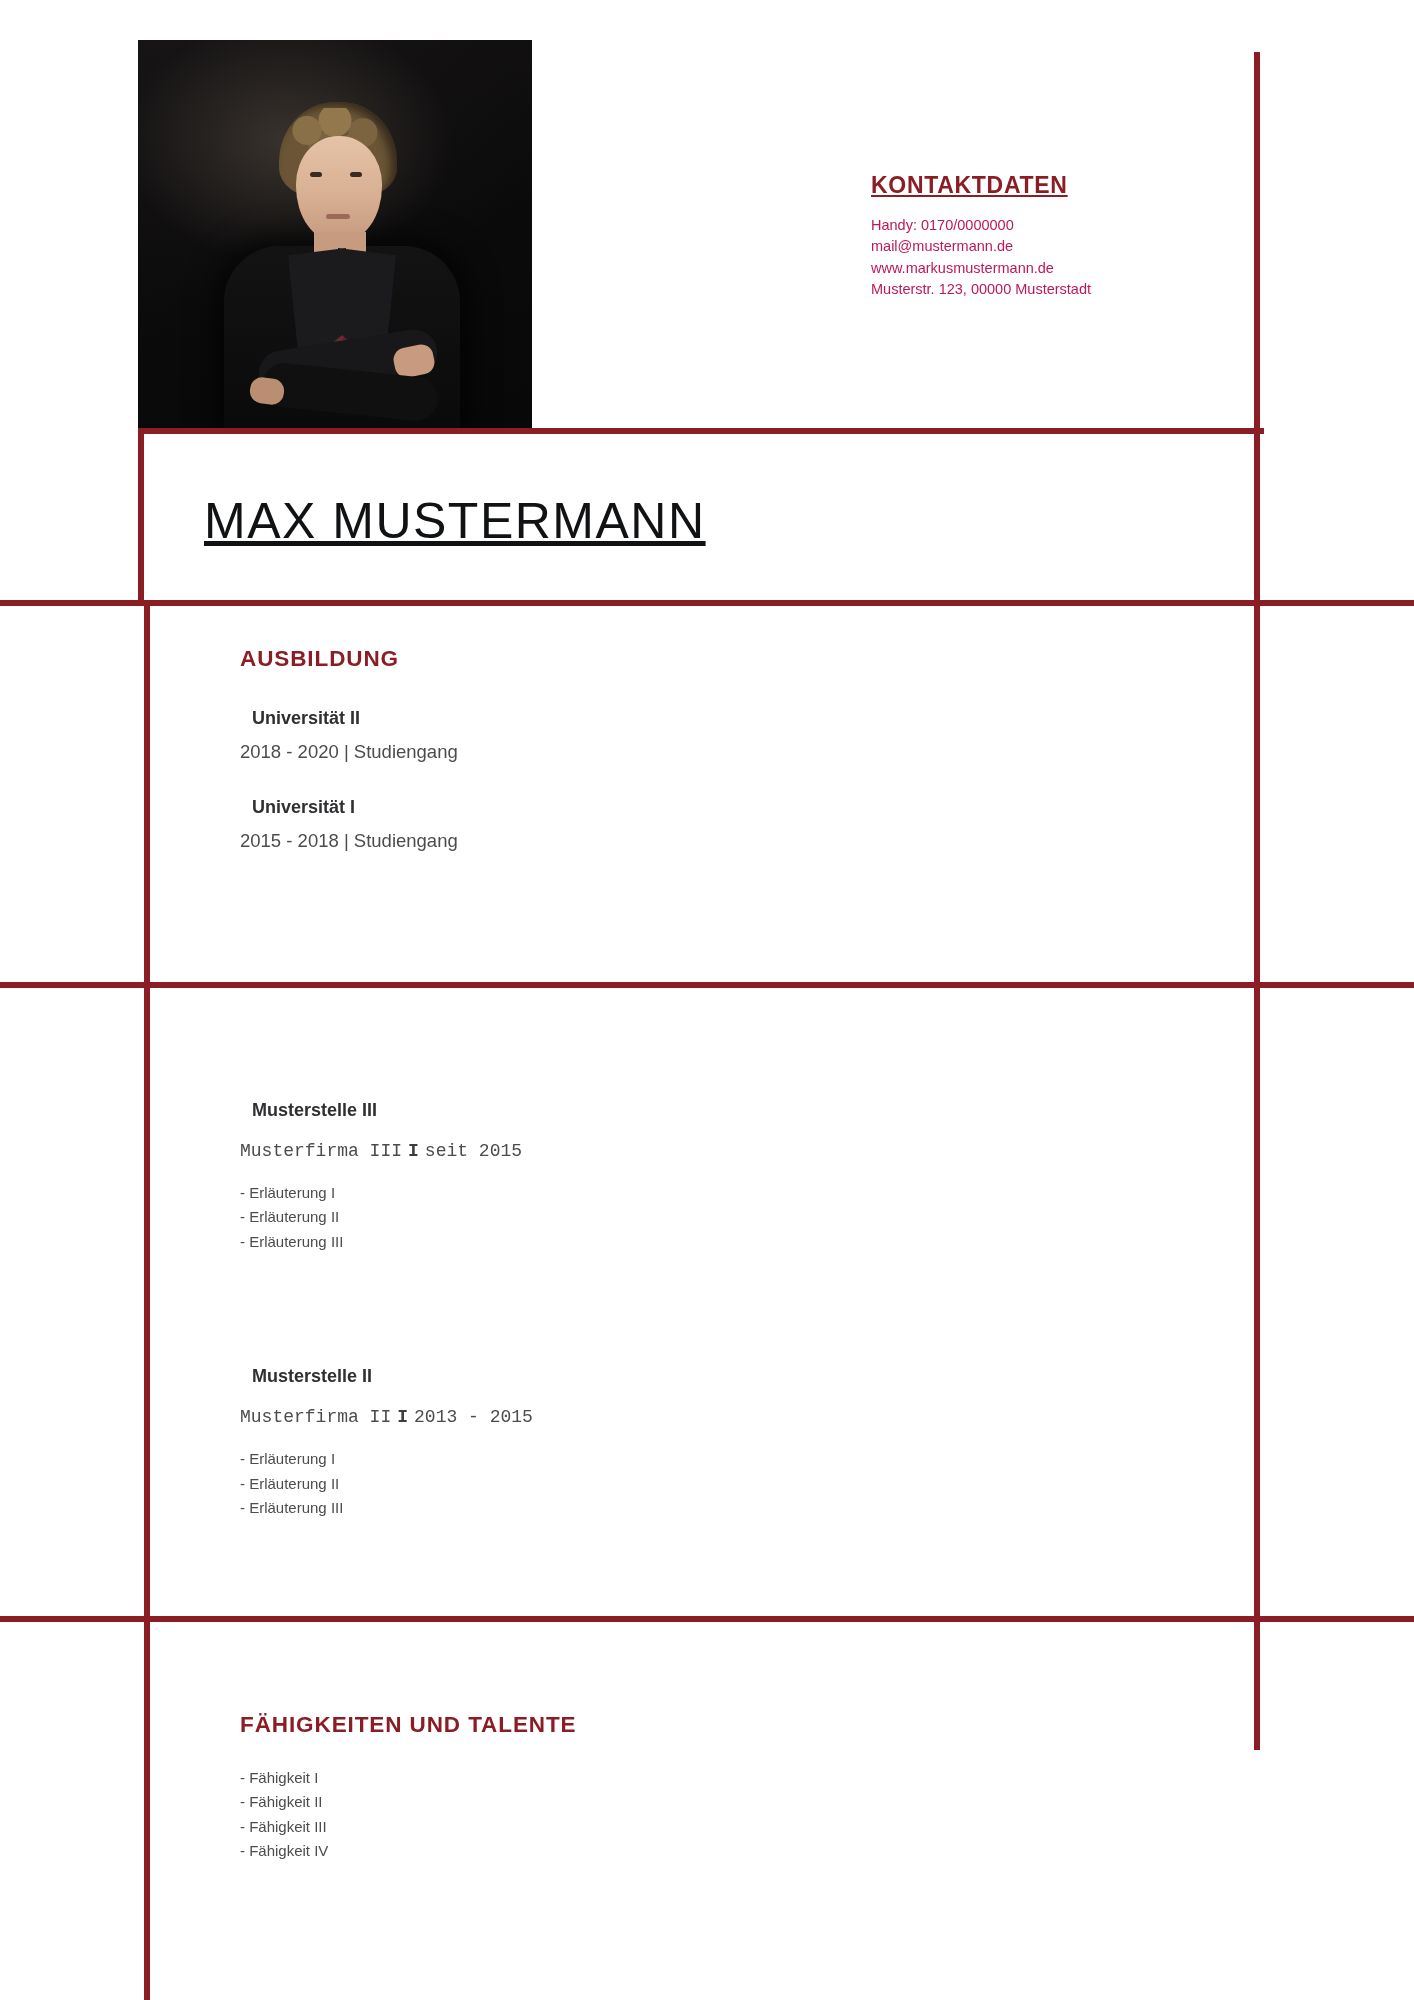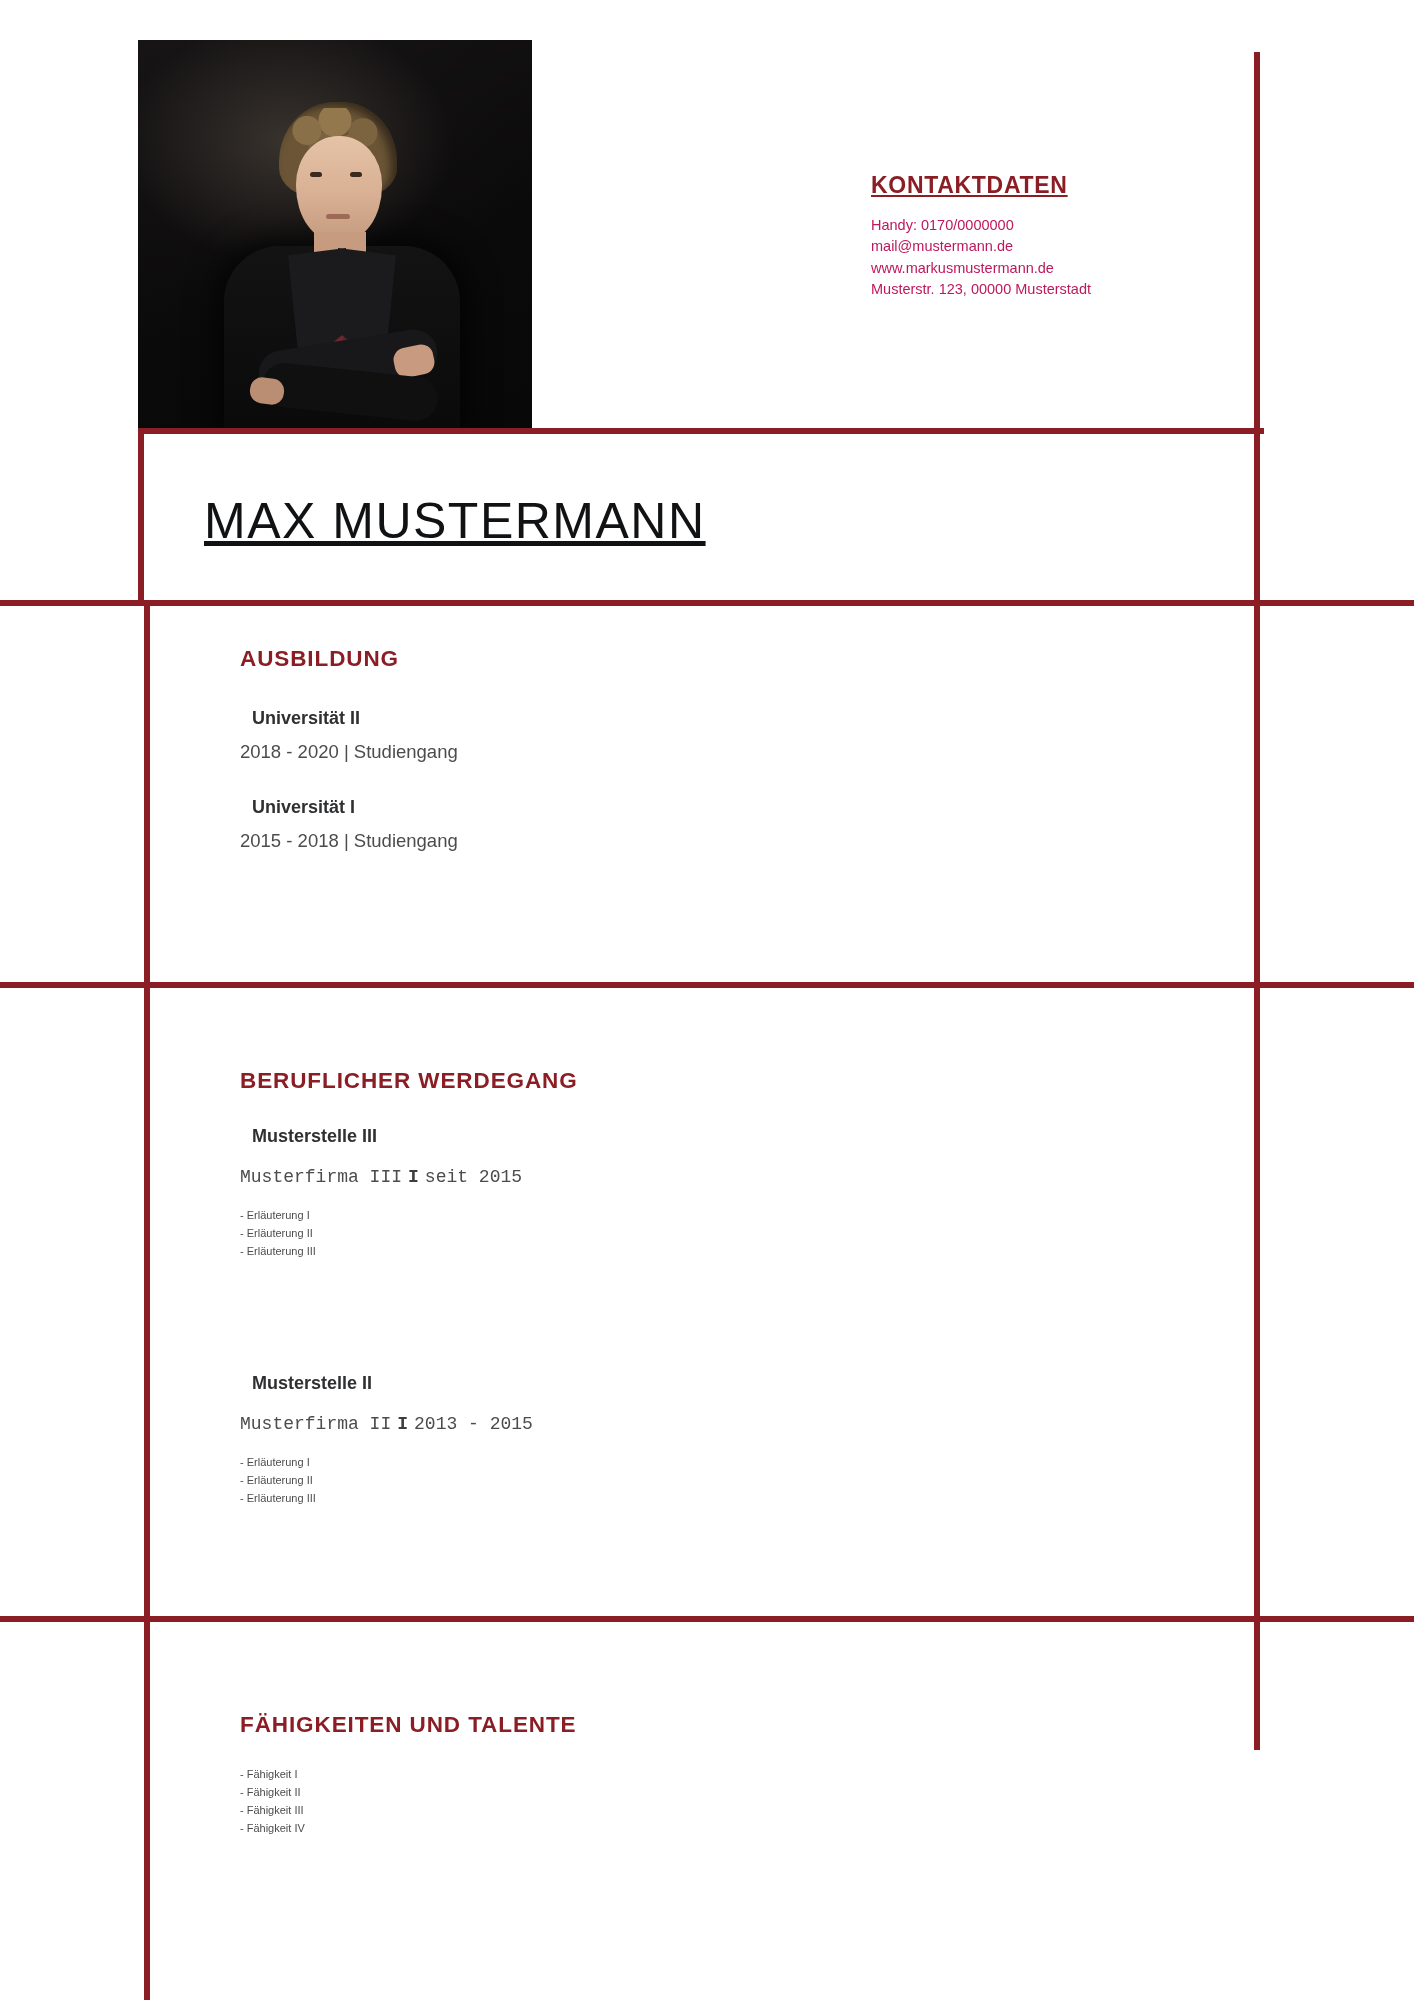--- a/index.html
+++ b/index.html
@@ -260,21 +260,21 @@
     margin: 0;
     font-weight: 400;
     font-family: Liberation Mono, monospace;
   }
   .bullets {
     margin: 0;
     padding: 0;
     list-style: none;
   }
   .bullets li {
-    font-size: 11px;
+    font-size: 15px;
     color: #4b4c4e;
     line-height: 1.63;
   }
   .sep {
     display: inline-block;
     font-weight: bold;
     color: #3c3d3f;
     padding: 0 6px;
   }
 </style>
@@ -343,21 +343,20 @@
       <div class="entry-sub" style="margin-top:11px;">2018 - 2020 | Studiengang</div>
     </div>
 
     <div style="margin-top:34px;">
       <div class="entry-title">Universität I</div>
       <div class="entry-sub" style="margin-top:11px;">2015 - 2018 | Studiengang</div>
     </div>
   </div>
 
   <div class="section" style="left:240px; top:1068px; width:900px;">
-    <div class="sec-title">BERUFLICHER WERDEGANG</div>
 
     <div style="margin-top:32px;">
       <div class="entry-title">Musterstelle III</div>
       <div class="entry-sub-small" style="margin-top:20px;">
         <span>Musterfirma III</span><span class="sep">I</span><span>seit 2015</span>
       </div>
       <ul class="bullets" style="margin-top:20px;">
         <li>- Erläuterung I</li>
         <li>- Erläuterung II</li>
         <li>- Erläuterung III</li>

